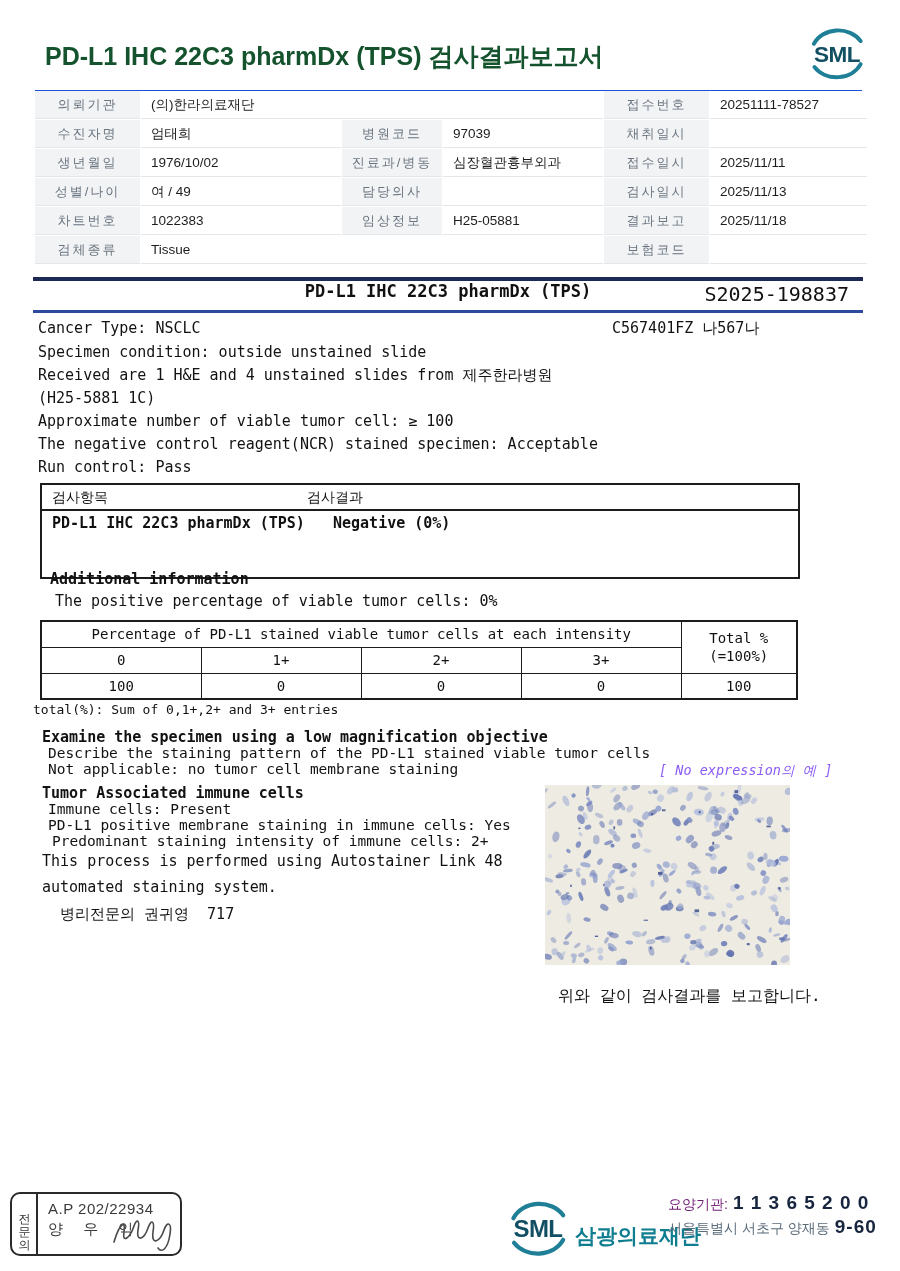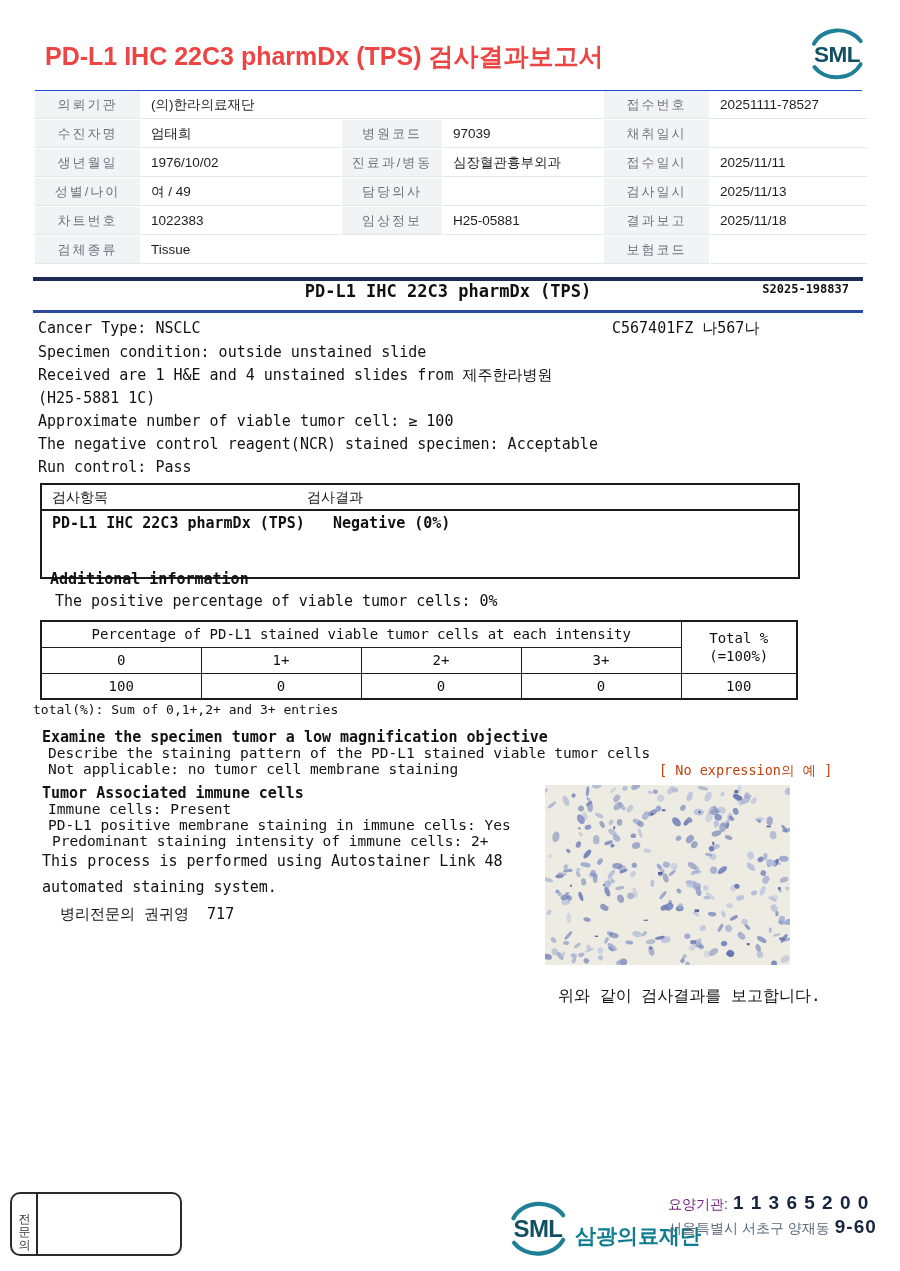--- a/index.html
+++ b/index.html
@@ -6,21 +6,21 @@
   html,body { background:#ffffff; }
   .page {
     position:relative; width:900px; height:1271px; background:#ffffff;
     font-family:"Liberation Sans", sans-serif; overflow:hidden;
   }
   .mono { font-family:"DejaVu Sans Mono","Liberation Mono",monospace; }
 
   
   .report-title {
     position:absolute; left:45px; top:40px;
-    font-size:25px; font-weight:bold; color:#ef4444; letter-spacing:0;
+    font-size:25px; font-weight:bold; color:#14532d; letter-spacing:0;
   }
   .logo-top { position:absolute; left:806px; top:26px; width:62px; height:56px; }
 
   
   .patient-table {
     position:absolute; left:35px; top:90px; width:827px;
     display:grid; grid-template-columns:105px 200px 100px 160px 105px 157px;
     grid-auto-rows:28px; row-gap:1px; column-gap:1px;
     border-top:1px solid #1d4ed8;
     font-size:13.5px;
@@ -38,21 +38,21 @@
 
   
   .rule-thick { position:absolute; left:33px; width:830px; height:4px; background:#1d2a56; }
   .rule-blue  { position:absolute; left:33px; width:830px; height:3px; background:#2c4b9e; }
   .sect-head { position:absolute; left:33px; top:281px; width:830px; height:28px; }
   .sect-title {
     position:absolute; left:0; width:100%; text-align:center;
     font-size:17px; font-weight:bold; color:#111;
   }
   .sect-no {
-    position:absolute; right:14px; top:1px; font-size:12px; font-weight:bold; color:#111;
+    position:absolute; right:14px; top:1px; font-size:20px; font-weight:normal; color:#111;
   }
 
   .bodyline { position:absolute; font-size:15px; color:#121212; white-space:pre; }
   .bold { font-weight:bold; }
 
   
   .result-table {
     position:absolute; left:40px; top:483px; width:760px; height:96px;
     border:2px solid #1c1c1c; background:#fff;
   }
@@ -76,21 +76,21 @@
   }
   .int-table { border:2px solid #1c1c1c; }
   .int-col { width:160px; }
   .int-total { width:116px; line-height:1.3; }
 
   .footnote { position:absolute; left:33px; top:702px; font-size:13px; color:#111; white-space:pre; }
 
   
   .histo { position:absolute; left:545px; top:785px; width:245px; height:180px; }
 
-  .caption { position:absolute; left:659px; top:762px; font-size:13.5px; color:#c2410c; white-space:pre; }
+  .caption { position:absolute; left:659px; top:762px; font-size:13.5px; color:#8b5cf6; white-space:pre;font-style:italic; }
   .closing { position:absolute; left:558px; top:986px; font-size:16px; color:#111; white-space:pre; }
 
   
   .stamp {
     position:absolute; left:10px; top:1192px; width:172px; height:64px;
     border:2px solid #2a2a2a; border-radius:10px; display:flex; background:#fff;
   }
   .stamp-left {
     width:26px; border-right:2px solid #2a2a2a; display:flex;
     align-items:center; justify-content:center;
@@ -214,21 +214,21 @@
       <td>100</td>
       <td>0</td>
       <td>0</td>
       <td>0</td>
       <td>100</td>
     </tr>
   </tbody>
     </table>
   <div class="footnote mono">total(%): Sum of 0,1+,2+ and 3+ entries</div>
 
-  <div class="bodyline mono bold" style="left:42px; top:728px;">Examine the specimen tumor a low magnification objective</div>
+  <div class="bodyline mono bold" style="left:42px; top:728px;">Examine the specimen using a low magnification objective</div>
   <div class="bodyline mono" style="left:48px; top:745px; font-size:14.5px;">Describe the staining pattern of the PD-L1 stained viable tumor cells</div>
   <div class="bodyline mono" style="left:48px; top:761px; font-size:14.5px;">Not applicable: no tumor cell membrane staining</div>
   <div class="caption mono">[ No expression의 예 ]</div>
 
   <div class="bodyline mono bold" style="left:42px; top:784px;">Tumor Associated immune cells</div>
   <div class="bodyline mono" style="left:48px; top:801px; font-size:14.5px;">Immune cells: Present</div>
   <div class="bodyline mono" style="left:48px; top:817px; font-size:14.5px;">PD-L1 positive membrane staining in immune cells: Yes</div>
   <div class="bodyline mono" style="left:52px; top:833px; font-size:14.5px;">Predominant staining intensity of immune cells: 2+</div>
 
   <div class="bodyline mono" style="left:42px; top:852px;">This process is performed using Autostainer Link 48</div>
@@ -515,20 +515,27 @@
         <rect x="98.6" y="134.7" width="4.4" height="1.1" fill="#3f4f8f" opacity="0.85"></rect>
         <rect x="153.7" y="26.0" width="1.8" height="2.3" fill="#3f4f8f" opacity="0.85"></rect>
         <rect x="25.2" y="99.6" width="1.5" height="2.4" fill="#3f4f8f" opacity="0.85"></rect>
         <rect x="113.0" y="86.9" width="4.4" height="2.9" fill="#3f4f8f" opacity="0.85"></rect>
       </svg></div>
 
   <div class="closing mono">위와 같이 검사결과를 보고합니다.</div>
 
   <div class="stamp">
     <div class="stamp-left">전문의</div>
+    <div class="stamp-right">
+      <div class="stamp-license">A.P 202/22934</div>
+      <div class="stamp-name">양 우 익</div>
+      <svg class="stamp-sig" viewBox="0 0 72 48">
+        <path d="M4 34 C 10 14, 16 12, 14 24 C 12 36, 20 30, 24 18 C 27 10, 30 12, 28 22 C 26 34, 34 32, 38 20 C 41 11, 45 12, 43 24 C 41 38, 50 34, 54 22 C 57 13, 62 14, 60 26 C 58 40, 52 46, 48 40" fill="none" stroke="#4a4a4a" stroke-width="1.6" stroke-linecap="round"></path>
+      </svg>
+    </div>
   </div>
 
   <svg class="logo-bottom" viewBox="0 0 110 92">
     <path d="M14 28 A 47 40 0 0 1 97 23" fill="none" stroke="#1e7f96" stroke-width="7" stroke-linecap="round"></path>
     <path d="M97 64 A 47 40 0 0 1 15 69" fill="none" stroke="#1e7f96" stroke-width="7" stroke-linecap="round"></path>
     <text x="55" y="60" text-anchor="middle" font-size="40" font-weight="bold" fill="#124f63" font-family="Liberation Sans, sans-serif" letter-spacing="-1">SML</text>
   </svg>
   <div class="org-name">삼광의료재단</div>
 
   <div class="footer-right">

